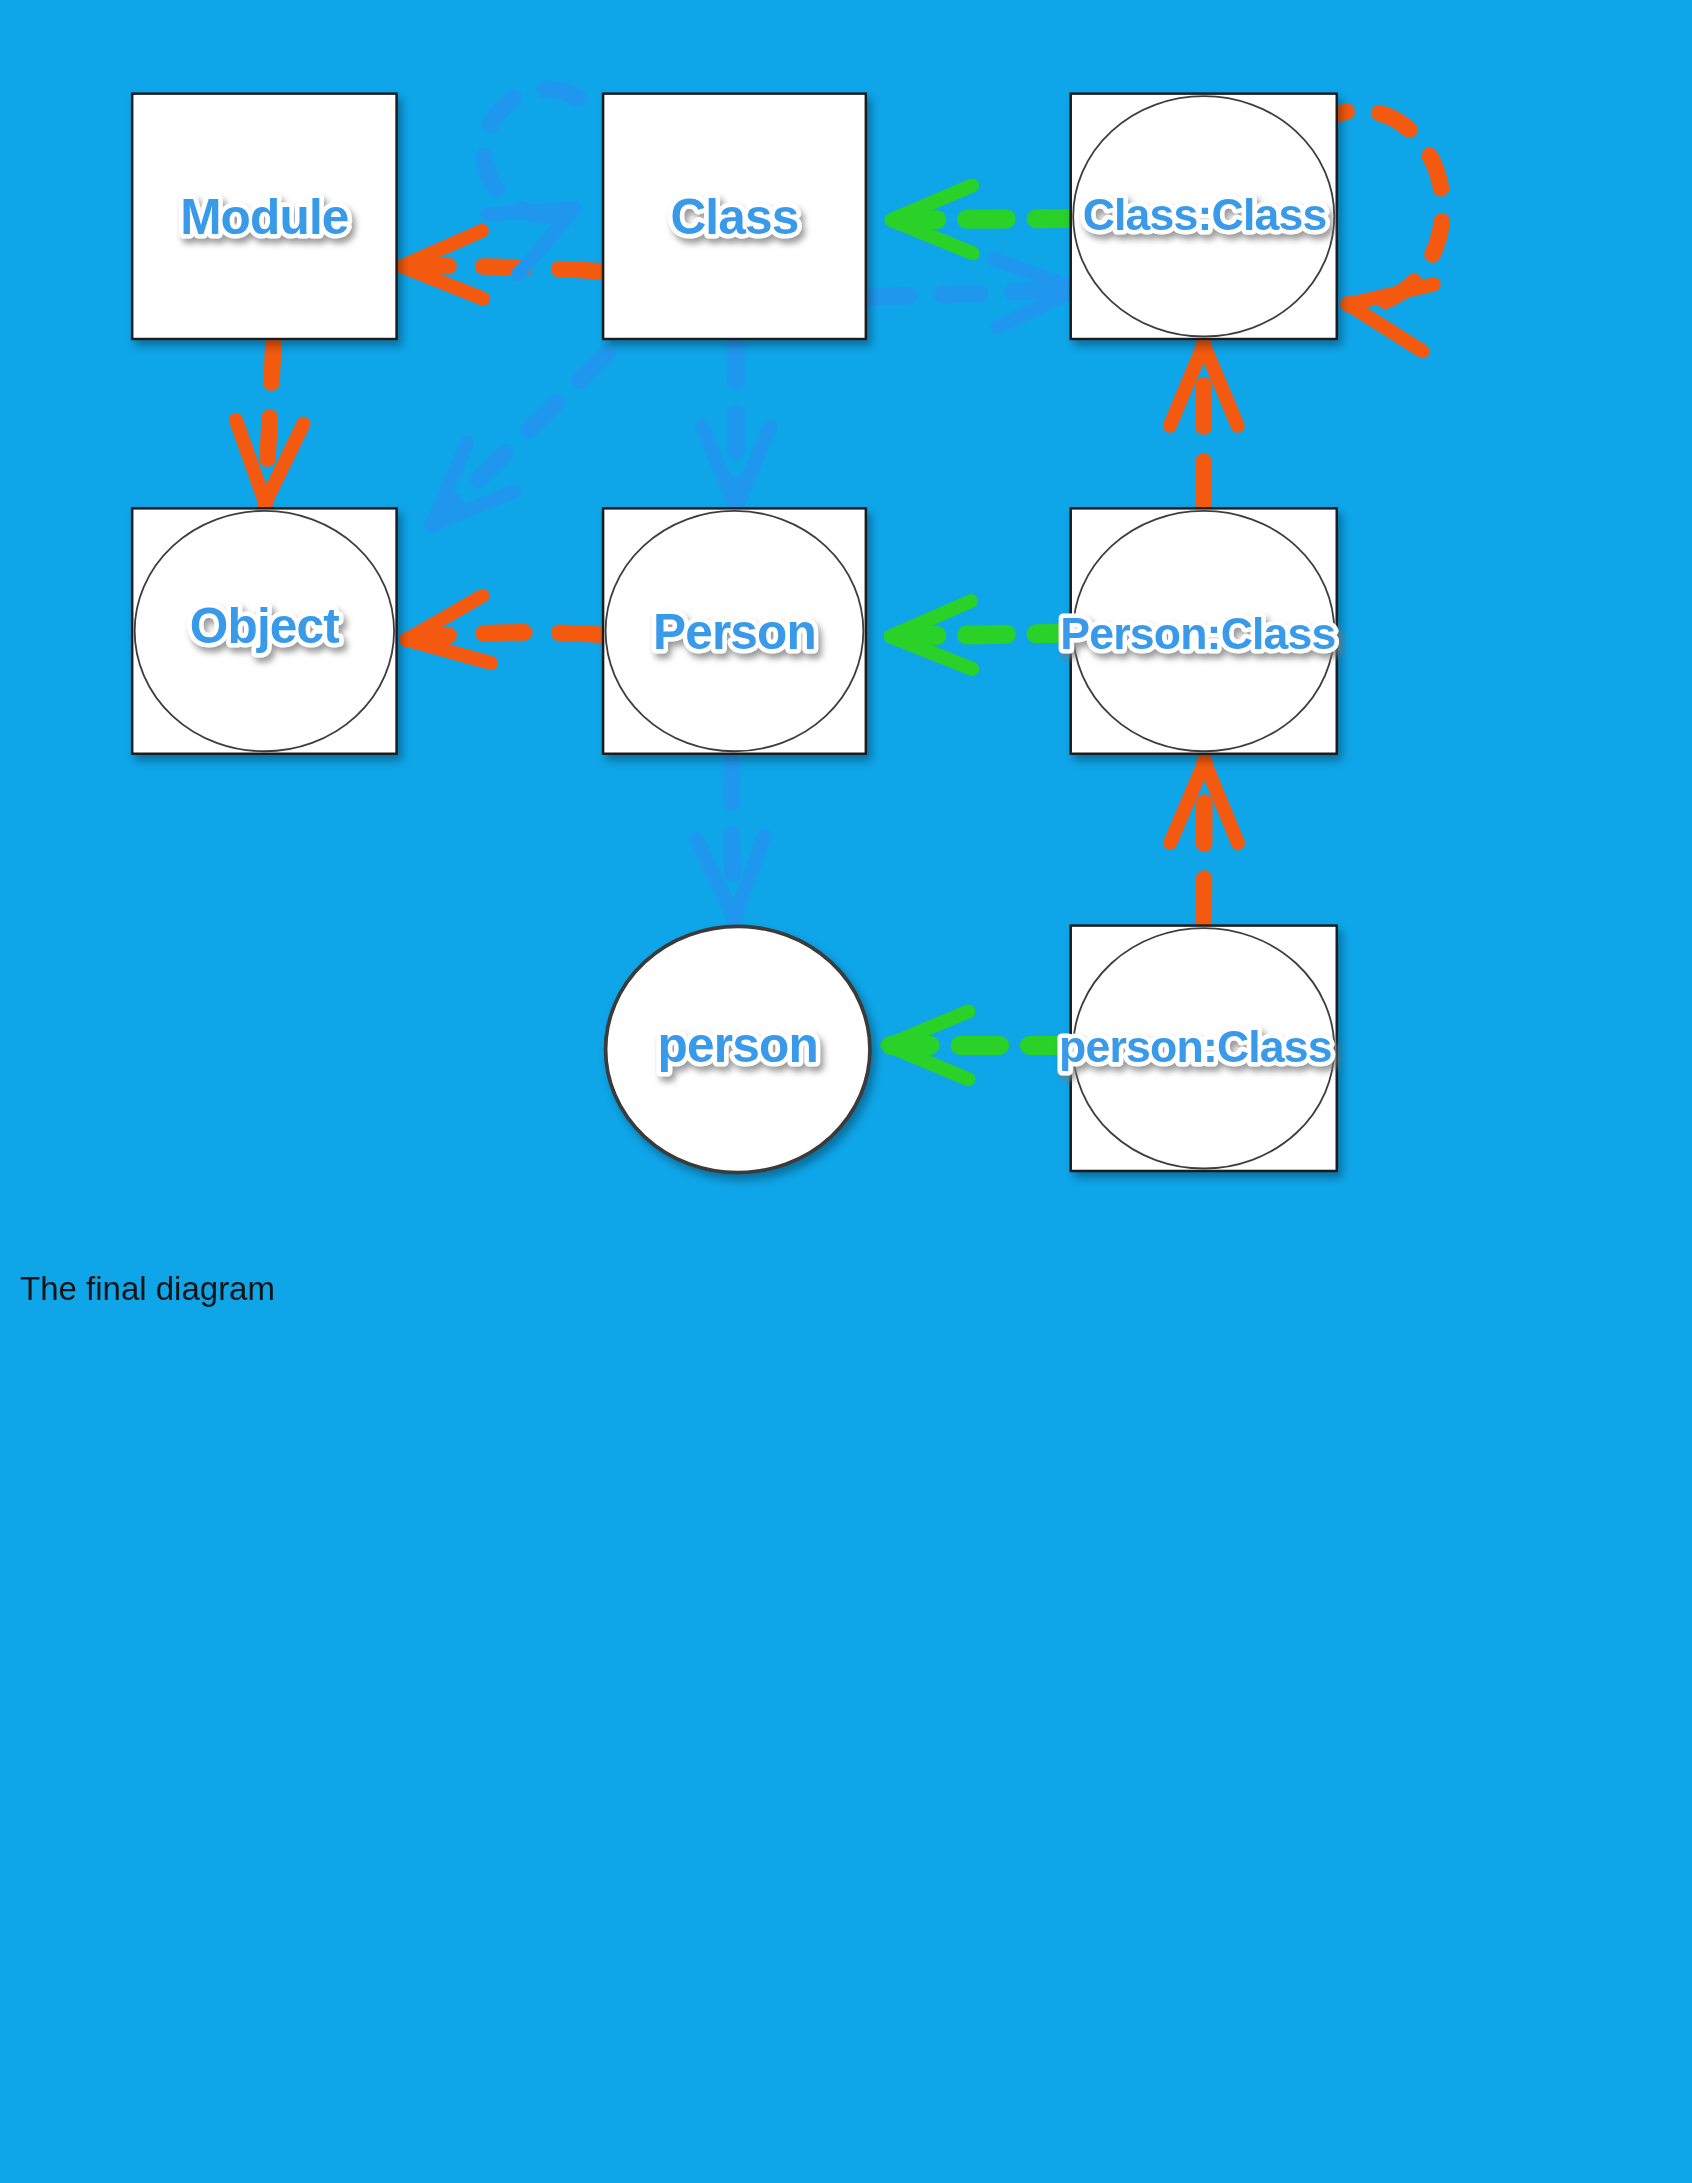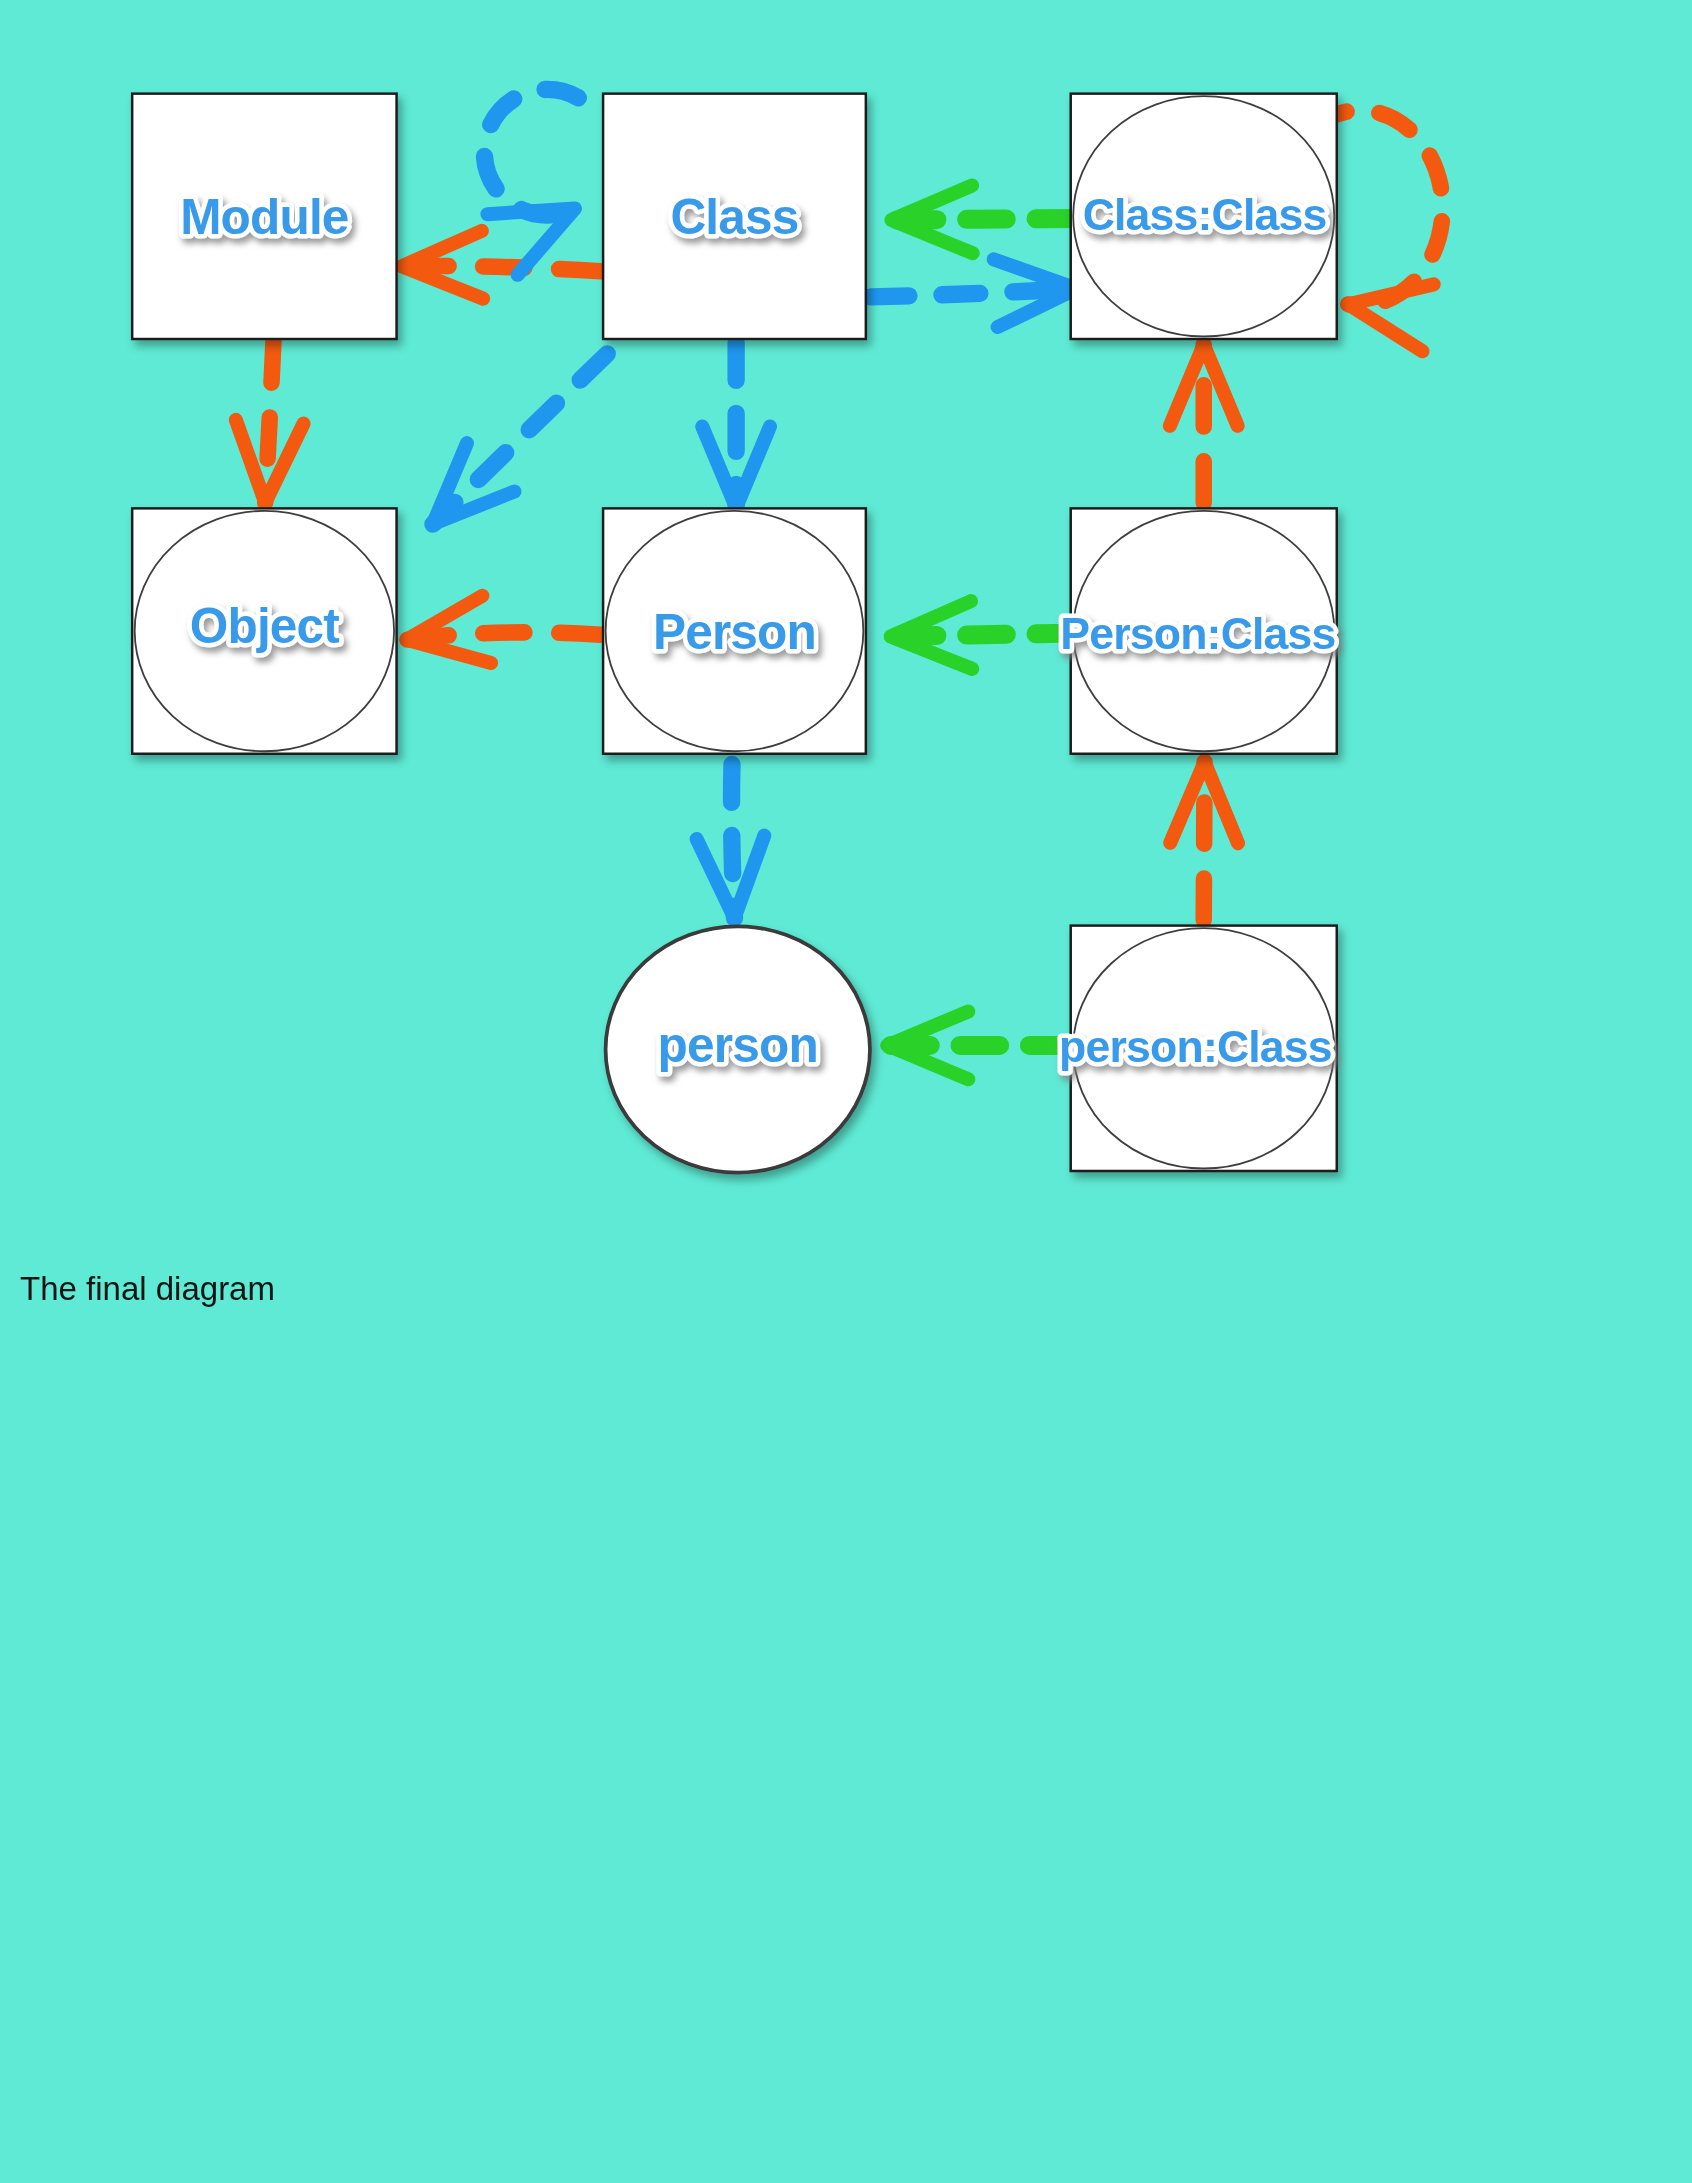--- a/index.html
+++ b/index.html
@@ -1,20 +1,20 @@
 <!DOCTYPE html>
 <html style="font-size:13.2px"><head>
 <meta charset="utf-8">
 <style>
   html, body { margin: 0; padding: 0; background: #ffffff; }
   .page {
     position: relative;
     width: 1692px;
     height: 2183px;
-    background: #5eead4;
+    background: #0ea5e9;
     overflow: hidden;
     font-family: "Liberation Sans", "DejaVu Sans", sans-serif;
   }
   .diagram-svg { position: absolute; left: 0; top: 0; }
   .node-box {
     fill: #ffffff;
     stroke: #1c1c1c;
     stroke-width: 3;
     filter: url(#boxshadow);
   }

